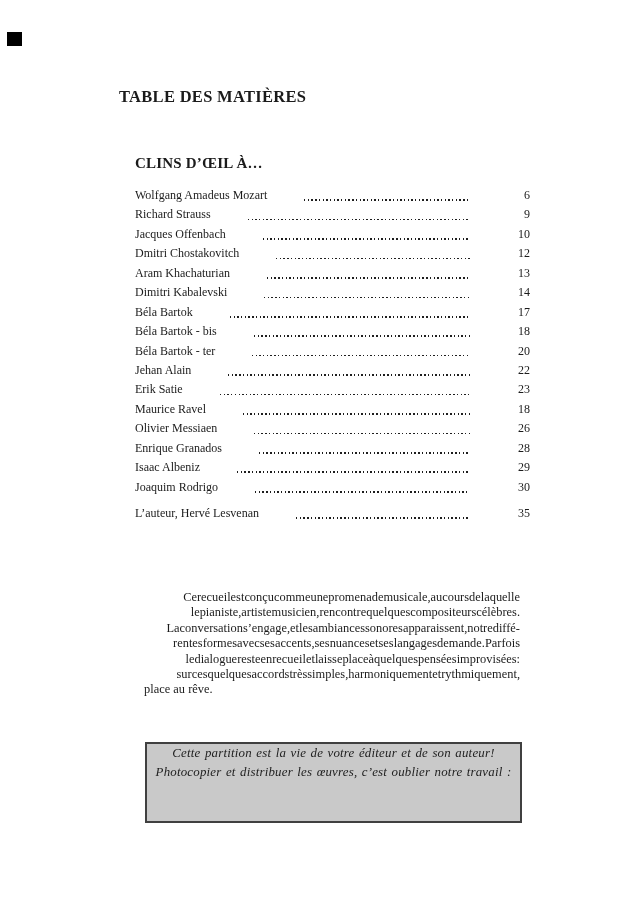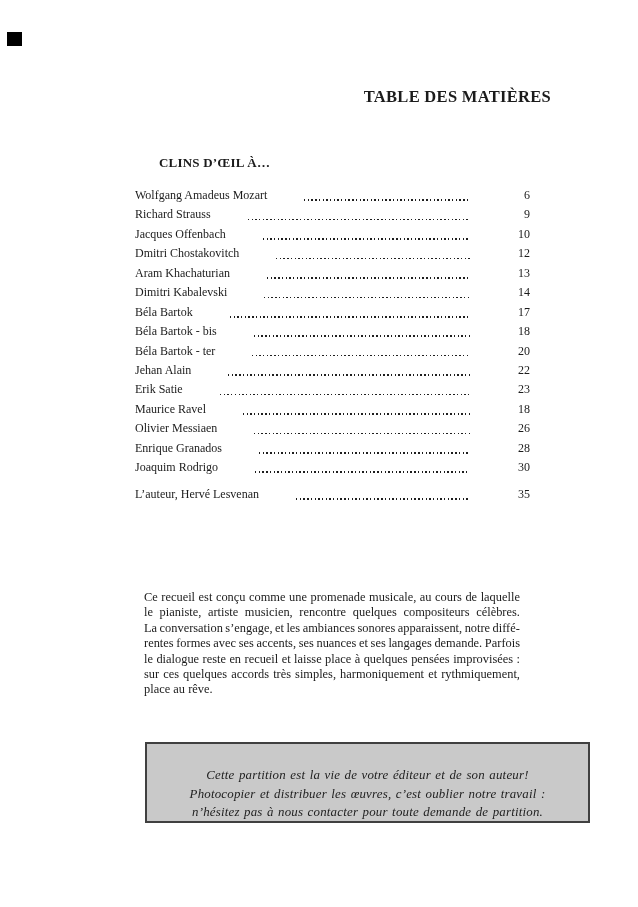--- a/index.html
+++ b/index.html
@@ -26,34 +26,33 @@
     top: 32px;
     width: 15px;
     height: 14px;
     background: #000000;
   }
   .title {
     position: absolute;
     left: 119px;
     top: 86px;
     width: 432px;
-    text-align: right;
+    text-align: left;
     font-size: 16.5px;
     font-weight: bold;
     letter-spacing: 0.3px;
     line-height: 22px;
   }
   .section-heading {
     position: absolute;
     left: 135px;
     top: 155px;
-    font-size: 13px;
+    font-size: 15px;
     font-weight: bold;
     letter-spacing: 0.2px;
-    margin-left: 24px;
   }
   .toc {
     position: absolute;
     left: 135px;
     top: 186px;
     width: 395px;
     font-size: 12px;
   }
   .toc-row {
     display: flex;
@@ -85,41 +84,41 @@
   .description {
     position: absolute;
     left: 144px;
     top: 590px;
     width: 376px;
     font-size: 12.4px;
     line-height: 15.4px;
   }
   .pline {
     display: flex;
-    justify-content: space-between;
+    justify-content: flex-end;
     white-space: pre;
   }
   .pline.last {
     justify-content: flex-start;
     gap: 3.2px;
   }
   .notice {
     position: absolute;
     left: 145px;
     top: 742px;
-    width: 445px;
+    width: 377px;
     height: 81px;
     box-sizing: border-box;
     background: #c9c9c9;
     border: 2px solid #404040;
     text-align: center;
     font-style: italic;
     font-size: 12.9px;
     line-height: 18.6px;
-    padding-top: 22px;
+    padding-top: 0;
     color: #222222;
     letter-spacing: 0.2px;
     word-spacing: 1px;
   }
   .nline {
     white-space: nowrap;
   }
 </style>
 </head>
 <body>
@@ -195,20 +194,25 @@
   </div>
       <div class="toc-row">
     <span class="toc-label">Olivier Messiaen</span>
     <span class="dots"></span>
     <span class="toc-page-num">26</span>
   </div>
       <div class="toc-row">
     <span class="toc-label">Enrique Granados</span>
     <span class="dots"></span>
     <span class="toc-page-num">28</span>
+  </div>
+      <div class="toc-row">
+    <span class="toc-label">Isaac Albeniz</span>
+    <span class="dots"></span>
+    <span class="toc-page-num">29</span>
   </div>
       <div class="toc-row">
     <span class="toc-label">Joaquim Rodrigo</span>
     <span class="dots"></span>
     <span class="toc-page-num">30</span>
   </div>
       <div class="toc-row author-row">
     <span class="toc-label">L’auteur, Hervé Lesvenan</span>
     <span class="dots"></span>
     <span class="toc-page-num">35</span>
@@ -221,16 +225,15 @@
       <div class="pline"><span>La</span><span>conversation</span><span>s’engage,</span><span>et</span><span>les</span><span>ambiances</span><span>sonores</span><span>apparaissent,</span><span>notre</span><span>diffé-</span></div>
       <div class="pline"><span>rentes</span><span>formes</span><span>avec</span><span>ses</span><span>accents,</span><span>ses</span><span>nuances</span><span>et</span><span>ses</span><span>langages</span><span>demande.</span><span>Parfois</span></div>
       <div class="pline"><span>le</span><span>dialogue</span><span>reste</span><span>en</span><span>recueil</span><span>et</span><span>laisse</span><span>place</span><span>à</span><span>quelques</span><span>pensées</span><span>improvisées</span><span>:</span></div>
       <div class="pline"><span>sur</span><span>ces</span><span>quelques</span><span>accords</span><span>très</span><span>simples,</span><span>harmoniquement</span><span>et</span><span>rythmiquement,</span></div>
       <div class="pline last"><span>place</span><span>au</span><span>rêve.</span></div>
     </div>
 
   <div class="notice" style="background: rgb(201, 201, 201); border-color: rgb(64, 64, 64);">
       <div class="nline">Cette partition est la vie de votre éditeur et de son auteur!</div>
       <div class="nline">Photocopier et distribuer les œuvres, c’est oublier notre travail :</div>
-      <div class="nline">n’hésitez pas à nous contacter pour toute demande de partition.</div>
     </div>
 
 </div>
 
 </body></html>

